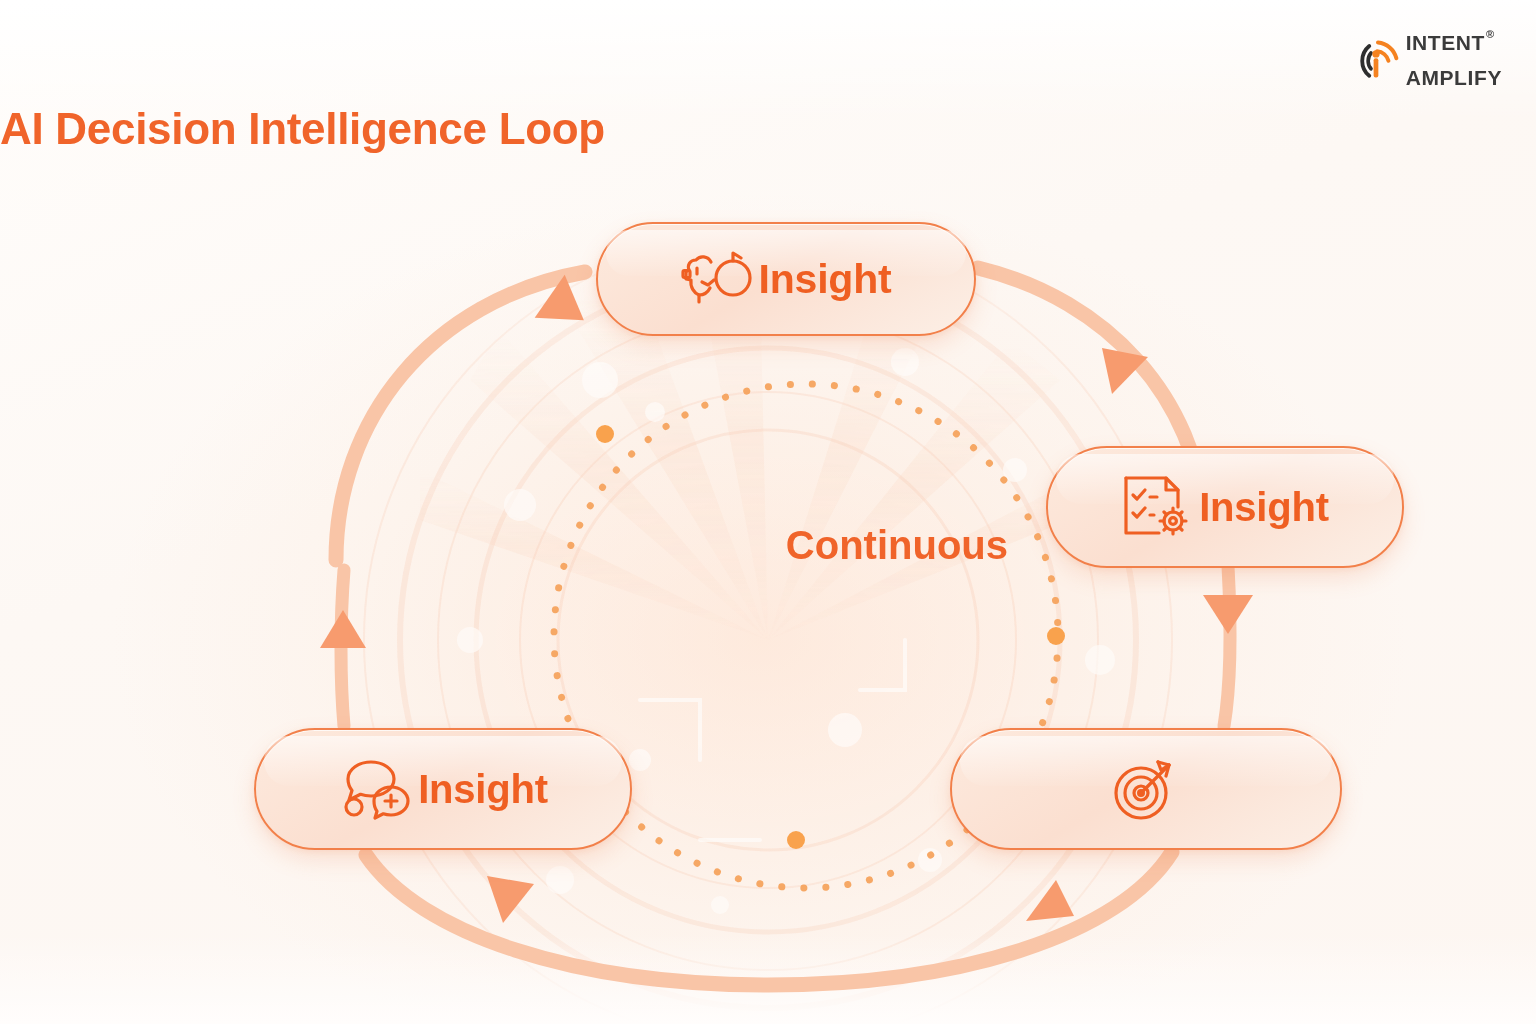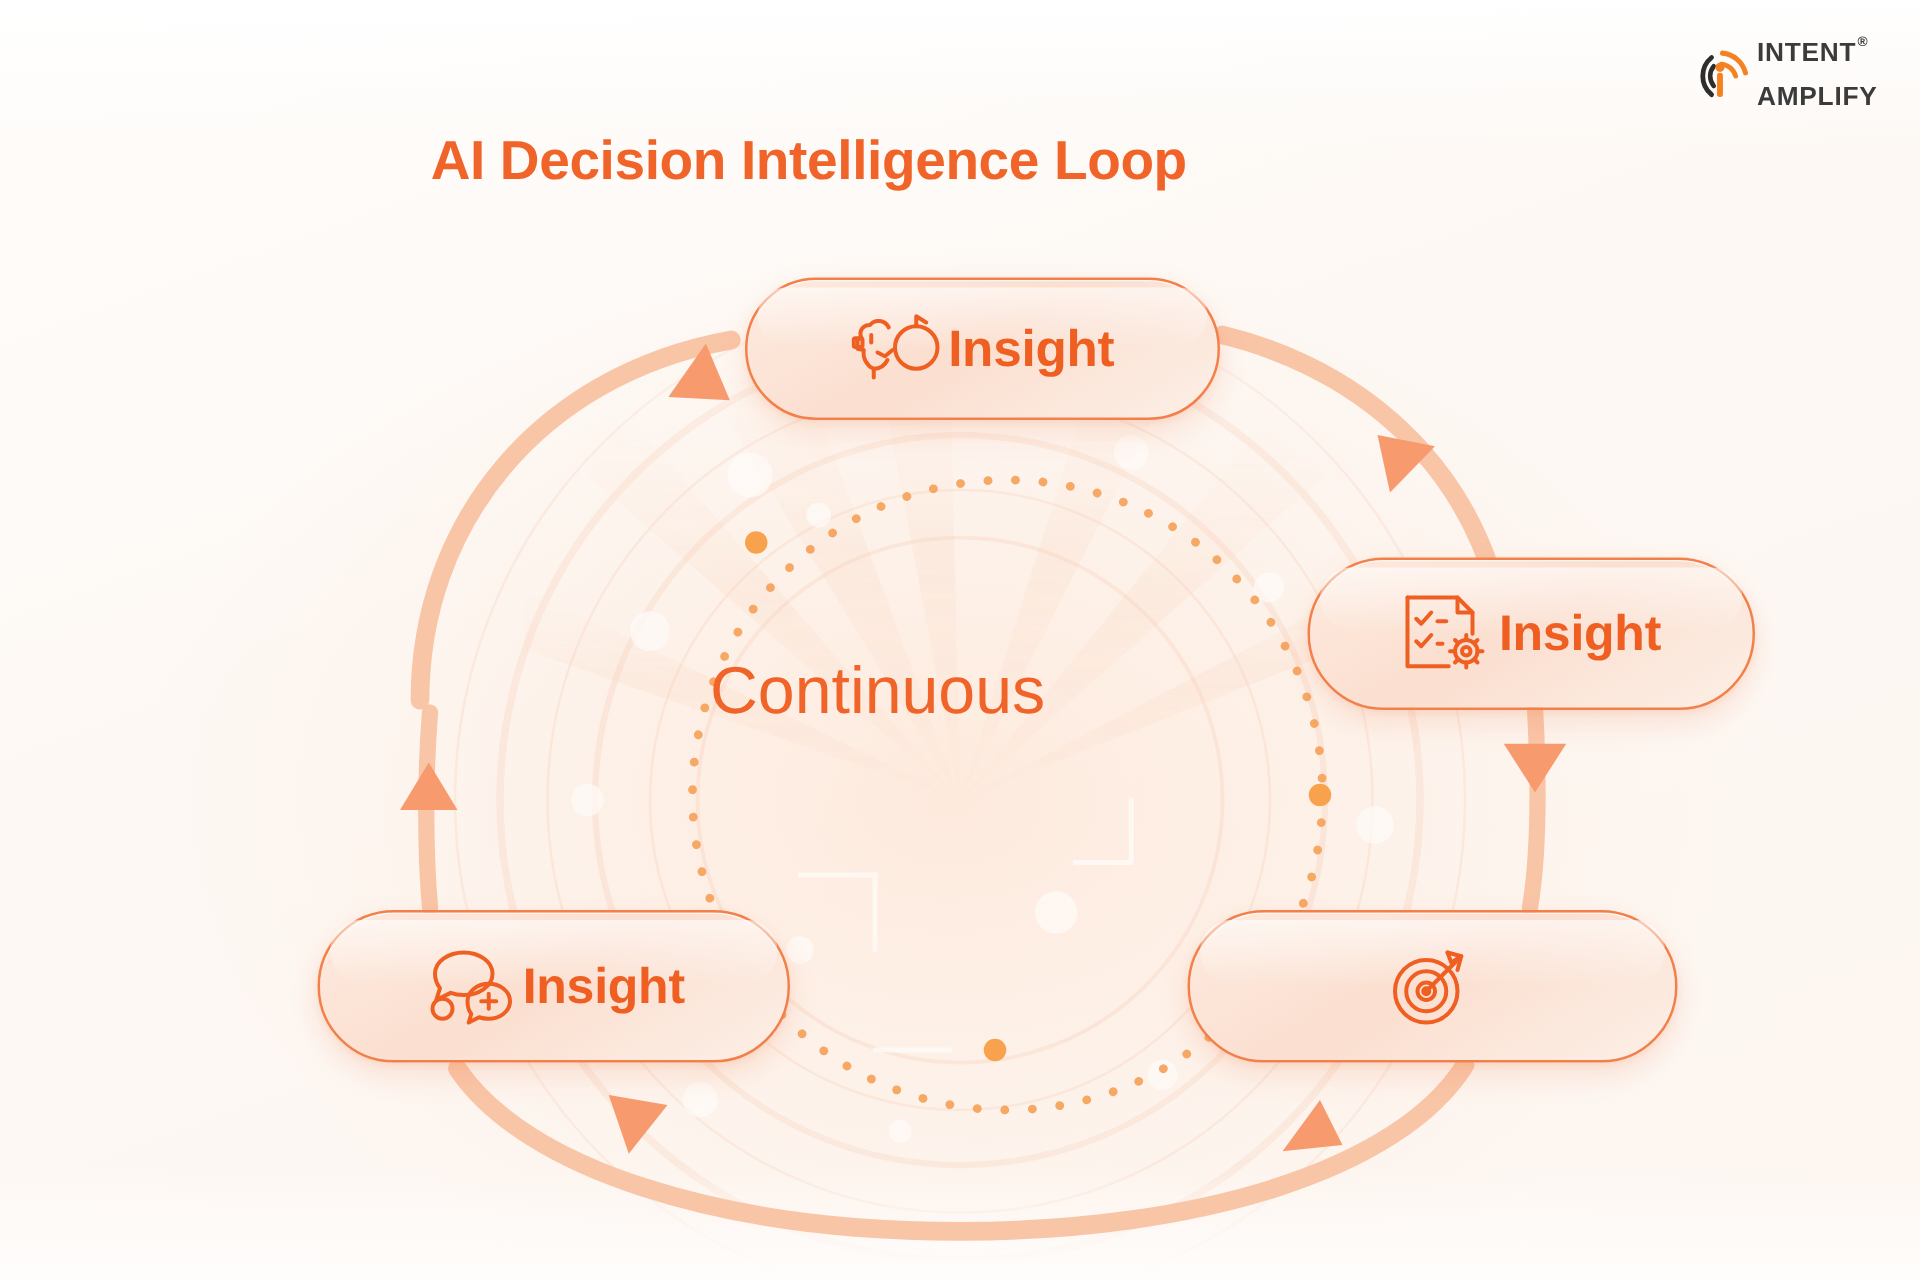--- a/index.html
+++ b/index.html
@@ -77,45 +77,45 @@
     left: 1px;
   }
   #logo .wm-line2 { margin-top: 14px; }
 
   
   #page-title {
     position: absolute;
     left: 0;
     top: 104px;
     width: 1294px;
-    text-align: center;
+    text-align: left;
     font-size: 44px;
     font-weight: bold;
     color: #f0642a;
     letter-spacing: -0.3px;
   }
 
   
   #loop-svg {
     position: absolute;
     left: 0; top: 0;
     width: 1536px; height: 1024px;
     pointer-events: none;
   }
 
   
   #center-label {
     position: absolute;
     left: 568px;
     top: 521px;
     width: 440px;
-    text-align: left;
+    text-align: right;
     color: #f0642a;
-    font-size: 53px;
-    font-weight: normal;
+    font-size: 40px;
+    font-weight: bold;
     line-height: 1.22;
   }
   #center-label .l2 { display: block; }
 
   
   .node {
     position: absolute;
     display: flex;
     align-items: center;
     justify-content: center;

